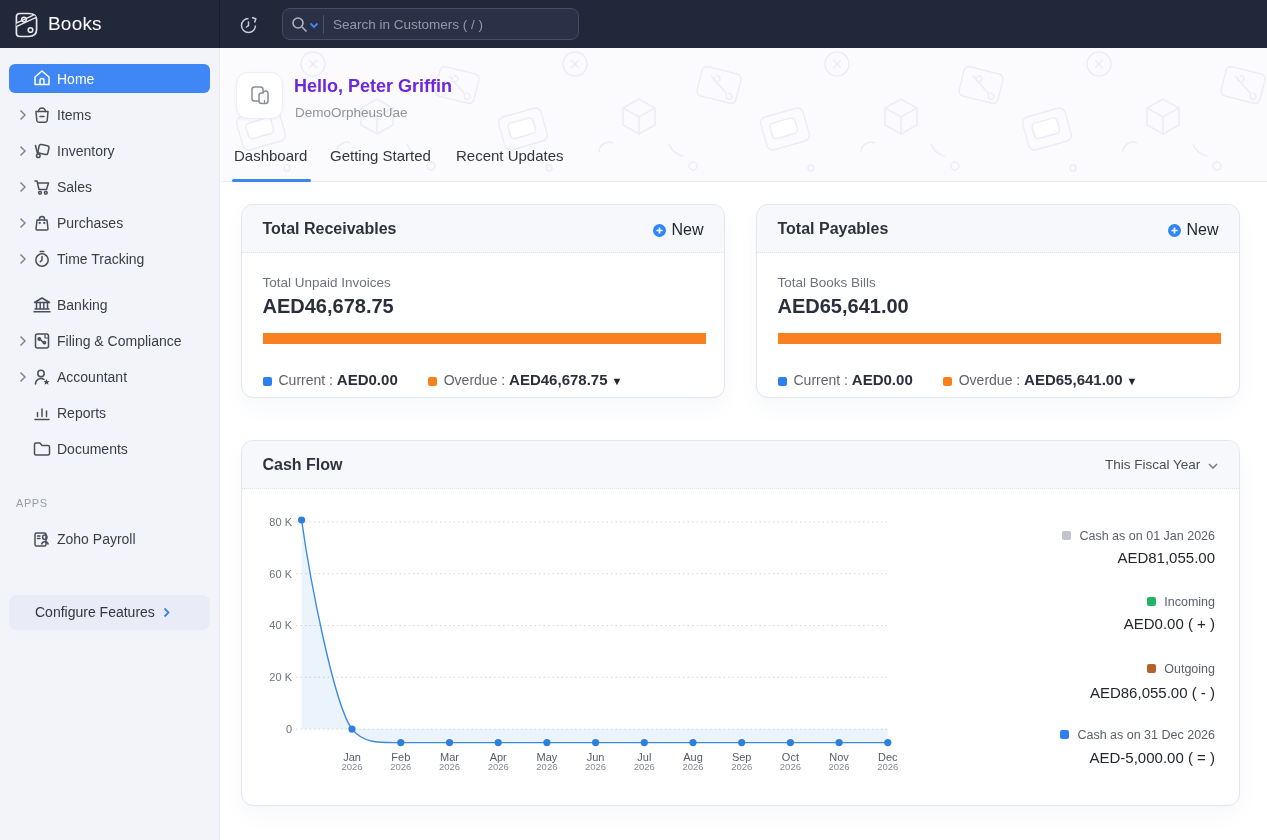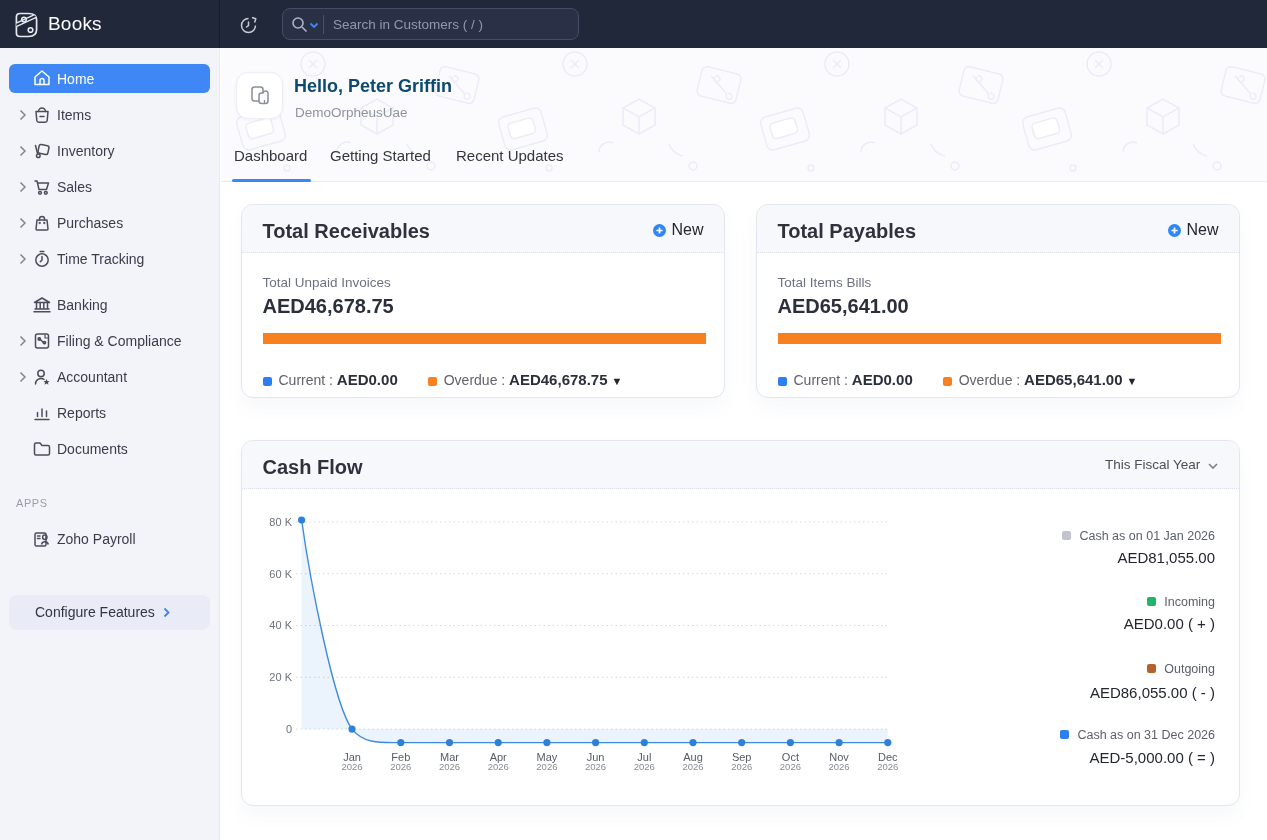--- a/index.html
+++ b/index.html
@@ -21,31 +21,31 @@
 .nav-item .ic { position:absolute; left:22px; top:3px; width:22px; height:22px; }
 .nav-item .lbl { position:absolute; left:48px; top:6.5px; }
 .nav-item.active { background:#3f87f5; color:#ffffff; }
 #appslbl { position:absolute; left:16px; top:449px; font-size:11px; letter-spacing:0.6px; color:#9a9da9; }
 #configure { position:absolute; left:9px; top:547px; width:201px; height:35px; background:#e9ebf6; border-radius:8px; font-size:14px; color:#33363f; }
 #configure span { position:absolute; left:26px; top:9px; }
 
 #main { position:absolute; left:221px; top:48px; width:1046px; height:792px; background:#fff; }
 #hero { position:absolute; left:0; top:0; width:1046px; height:134px; background:#fbfbfe; border-bottom:1px solid #e9eaf1; }
 #avatar { position:absolute; left:15px; top:24px; width:47px; height:47px; background:#fff; border:1px solid #ededf4; border-radius:12px; box-shadow:0 1px 3px rgba(80,80,120,0.06); }
-#hello { position:absolute; left:73px; top:28px; font-size:18px; font-weight:700; color:#0c4a6e; }
+#hello { position:absolute; left:73px; top:28px; font-size:18px; font-weight:700; color:#6d28d9; }
 #org { position:absolute; left:74px; top:57px; font-size:13.5px; color:#8f939e; }
 .tab { position:absolute; top:99px; font-size:15px; color:#33363f; }
 #tab1 { left:13px; }
 #tab2 { left:109px; }
 #tab3 { left:235px; }
 #tabline { position:absolute; left:10.5px; top:131px; width:79px; height:3px; background:#3c86f4; border-radius:2px; }
 
 .card { position:absolute; background:#fff; border:1px solid #e3e5f0; border-radius:12px; box-shadow:0 10px 18px rgba(100,110,160,0.05); }
 .card-h { position:absolute; left:0; top:0; width:100%; height:48px; background:#f7f8fc; border-bottom:1px dotted #dfe2ee; border-radius:12px 12px 0 0; }
-.card-h .t { position:absolute; left:21px; top:15px; font-size:20px; font-weight:700; color:#2f323c; }
+.card-h .t { position:absolute; left:21px; top:15px; font-size:16px; font-weight:700; color:#2f323c; }
 .newbtn { position:absolute; top:16px; font-size:16px; font-weight:500; color:#23262f; }
 #card1 { left:19.5px; top:156px; width:484px; height:194px; }
 #card2 { left:534.5px; top:156px; width:484px; height:194px; }
 .sub { position:absolute; left:21px; top:70px; font-size:13.5px; color:#6e7280; }
 .amt { position:absolute; left:21px; top:90px; font-size:20px; font-weight:600; color:#2b2e3b; }
 .bar { position:absolute; left:21px; top:128px; width:443px; height:11px; background:#f9801e; }
 .leg { position:absolute; left:21px; top:166px; font-size:14px; color:#62626e; }
 .sq { display:inline-block; width:9px; height:9px; border-radius:2px; margin-right:7px; position:relative; top:0.5px; }
 .leg b { color:#2b2e3b; font-weight:700; font-size:15px; }
 #card3 { left:19.5px; top:392px; width:999.5px; height:366px; }
@@ -274,21 +274,21 @@
 
   <div class="card" id="card2">
     <div class="card-h">
         <div class="t">Total Payables</div>
       <div class="newbtn" style="right:20px;">
         <svg width="13" height="13" viewBox="0 0 13 13" style="vertical-align:-2px;margin-right:5px">
             <circle cx="6.5" cy="6.5" r="6.5" fill="#2e86f7"></circle>
             <path d="M6.5 3.4 V9.6 M3.4 6.5 H9.6" stroke="#fff" stroke-width="1.7"></path>
           </svg>New</div>
     </div>
-    <div class="sub">Total Items Bills</div>
+    <div class="sub">Total Books Bills</div>
     <div class="amt">AED65,641.00</div>
     <div class="bar"></div>
     <div class="leg"><span class="sq" style="background:#2d7ff0"></span>Current : <b>AED0.00</b><span style="display:inline-block;width:30px"></span><span class="sq" style="background:#f9801e"></span>Overdue : <b>AED65,641.00</b> <span style="color:#23262e;font-size:11px">▼</span></div>
   </div>
 
   <div class="card" id="card3">
     <div class="card-h">
         <div class="t">Cash Flow</div>
       <div id="fiscal">This Fiscal Year <svg width="10" height="6" viewBox="0 0 10 6" fill="none" stroke="#7a7e88" stroke-width="1.6" style="margin-left:4px">
             <path d="M1 1 L5 5 L9 1"></path>

